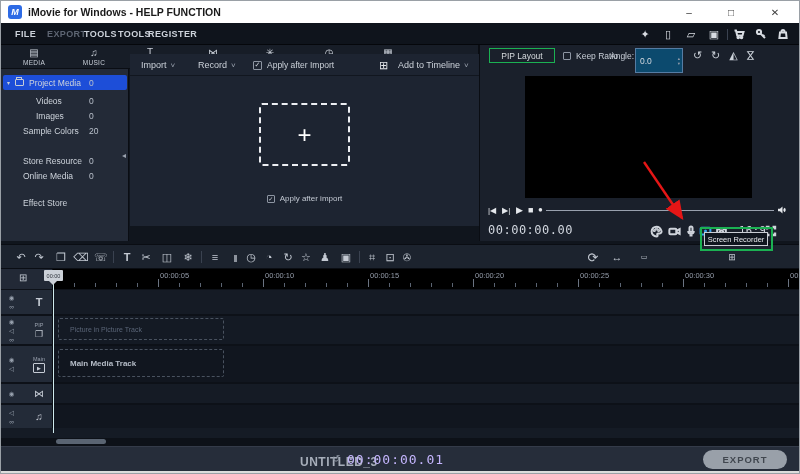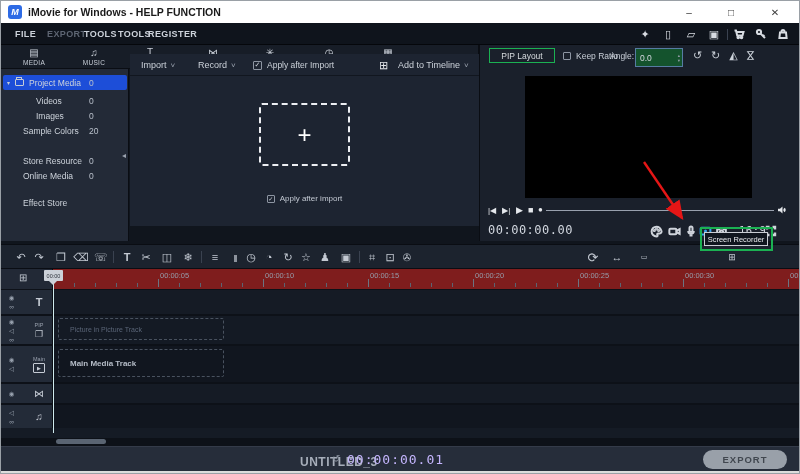--- a/index.html
+++ b/index.html
@@ -63,21 +63,21 @@
             font-weight:bold;color:#e9ecf1}
   .dz-check{position:absolute;left:0;top:140px;width:100%;display:flex;align-items:center;
             justify-content:center;gap:5px;font-size:8px;color:#c3c9d3}
 
   
   .preview{position:absolute;left:478px;top:44px;width:322px;height:196px;background:#1a202b;
            border-left:1px solid #0a0d13}
   .pip-btn{position:absolute;left:9px;top:3px;width:66px;height:15px;border:1px solid var(--accent-green);
            font-size:8.5px;color:#d6dade;display:flex;align-items:center;justify-content:center;cursor:pointer}
   .pv-lbl{position:absolute;font-size:8.5px;color:#c9cfd8}
-  .angle-input{position:absolute;left:155px;top:3px;width:48px;height:19px;background:#14532d;
+  .angle-input{position:absolute;left:155px;top:3px;width:48px;height:25px;background:#0c4a6e;
                border:1px solid #567ca3;display:flex;align-items:center;font-size:8.5px;color:#d5dae1;
                padding-left:4px}
   .stepper{position:absolute;right:2px;top:0;height:100%;display:flex;flex-direction:column;
            justify-content:center;font-size:4.5px;line-height:5px;color:#98a0ad}
   .pv-icn{position:absolute;top:3px;width:15px;height:15px;display:flex;align-items:center;
           justify-content:center;font-size:11px;color:#ccd2da}
   .video{position:absolute;left:45px;top:31px;width:227px;height:122px;background:#000}
   .tbtn{position:absolute;top:158px;height:14px;display:flex;align-items:center;font-size:8px;color:#e5e8ec}
   .seek-line{position:absolute;left:66px;top:165px;width:228px;height:1px;background:#98a0ad}
   .seek-knob{position:absolute;left:58px;top:160px;font-size:8px;color:#e5e8ec}
@@ -92,21 +92,21 @@
   svg.ic *{vector-effect:non-scaling-stroke}
 
   
   .tl-toolbar{position:absolute;left:0;top:243px;width:800px;height:25px;background:#1c232e;
               border-top:1px solid #0a0d13;border-bottom:1px solid #0a0d13}
   .tt{position:absolute;top:0;height:24px;width:18px;display:flex;align-items:center;
       justify-content:center;font-size:11px;color:#c3c9d2;cursor:pointer}
   .ttdiv{position:absolute;top:6px;width:1px;height:12px;background:#3a4250}
 
   
-  .ruler{position:absolute;left:0;top:268px;width:800px;height:20px;background:#7f1d1d;overflow:hidden}
+  .ruler{position:absolute;left:0;top:268px;width:800px;height:20px;background:#000000;overflow:hidden}
   .tick{position:absolute;top:14px;width:1px;height:4px;background:#5b6472}
   .tick.major{top:10px;height:8px;background:#6b7482}
   .ruler-label{position:absolute;top:2px;font-size:7.5px;color:#959dab;white-space:nowrap}
   .corner{position:absolute;left:0;top:268px;width:52px;height:20px;background:#222936;
           border-right:1px solid #0a0d13;z-index:2}
   .corner .tm{position:absolute;left:18px;top:3px;font-size:10px;color:#c3c9d2}
 
   
   .tracks{position:absolute;left:0;top:288px;width:800px;height:157px;background:#0d1118}
   .trow{position:absolute;left:0;width:800px}

